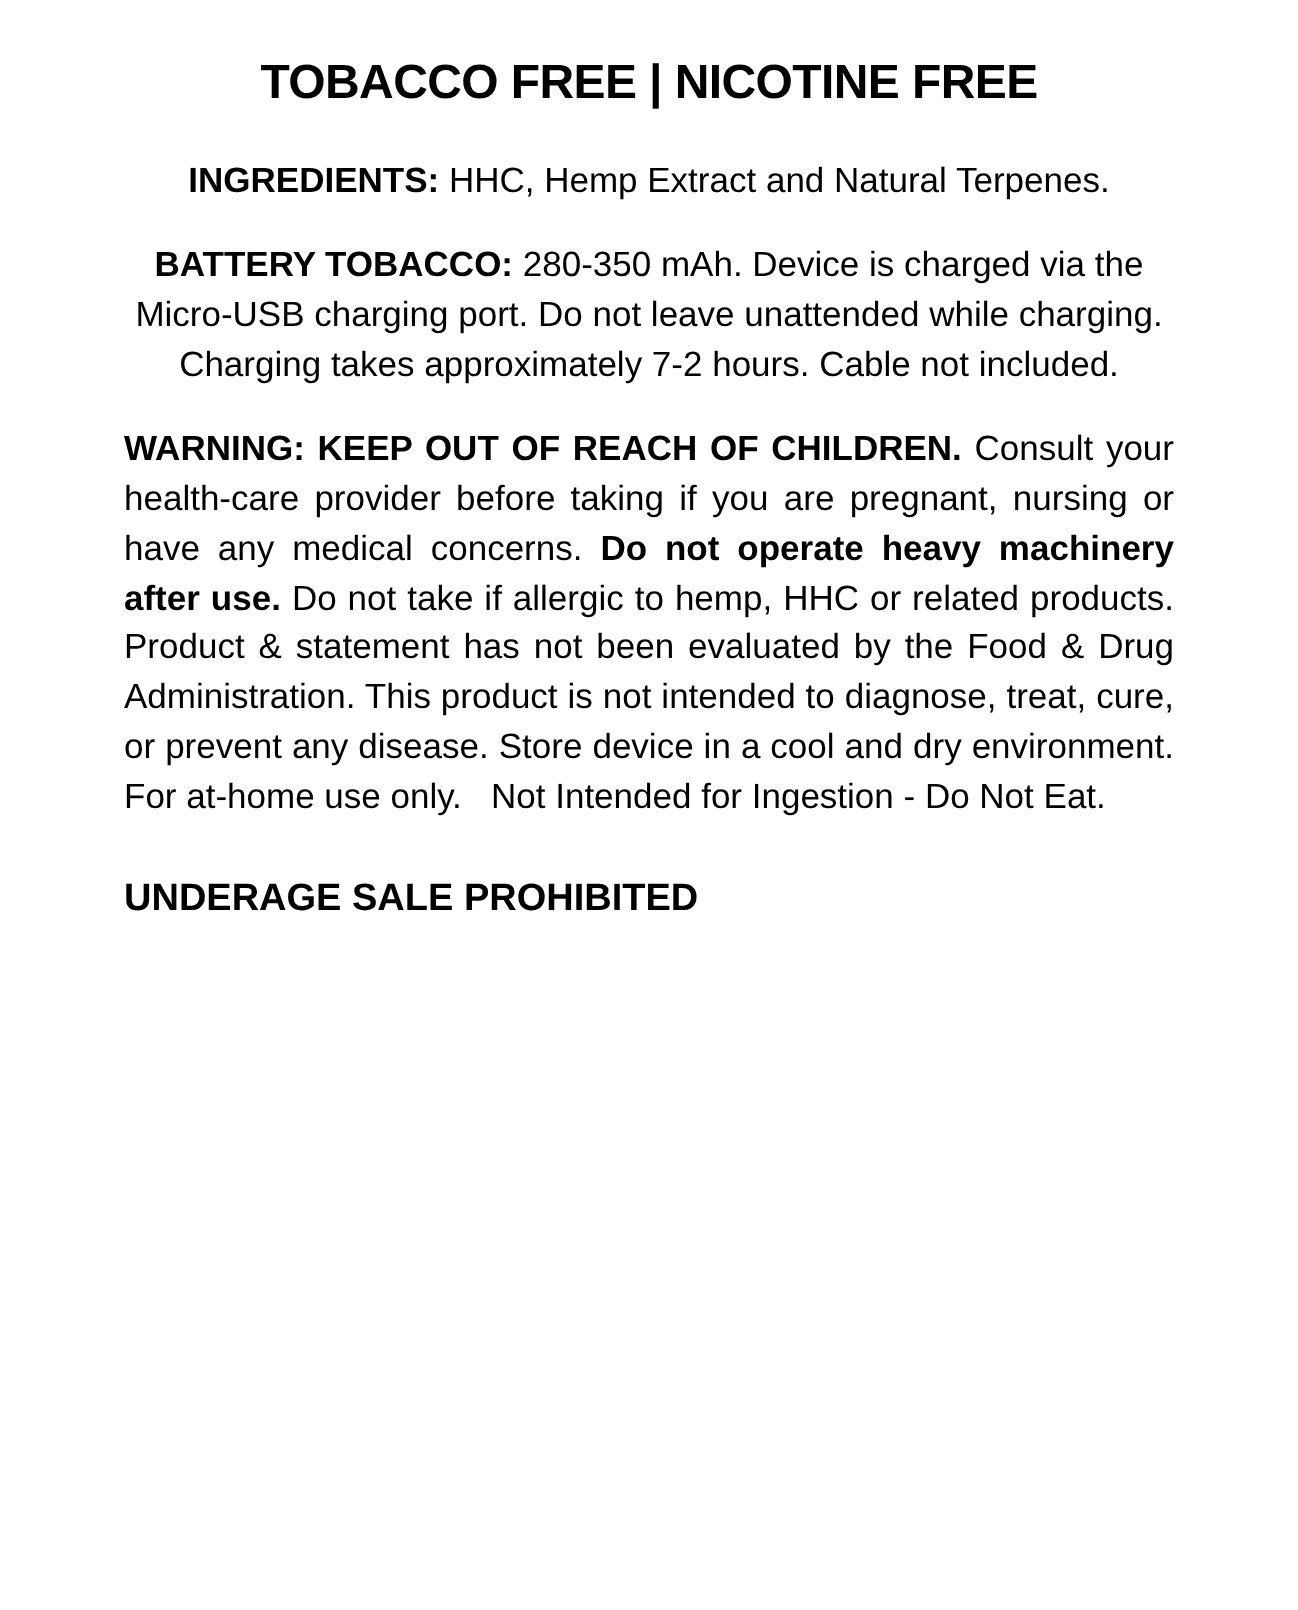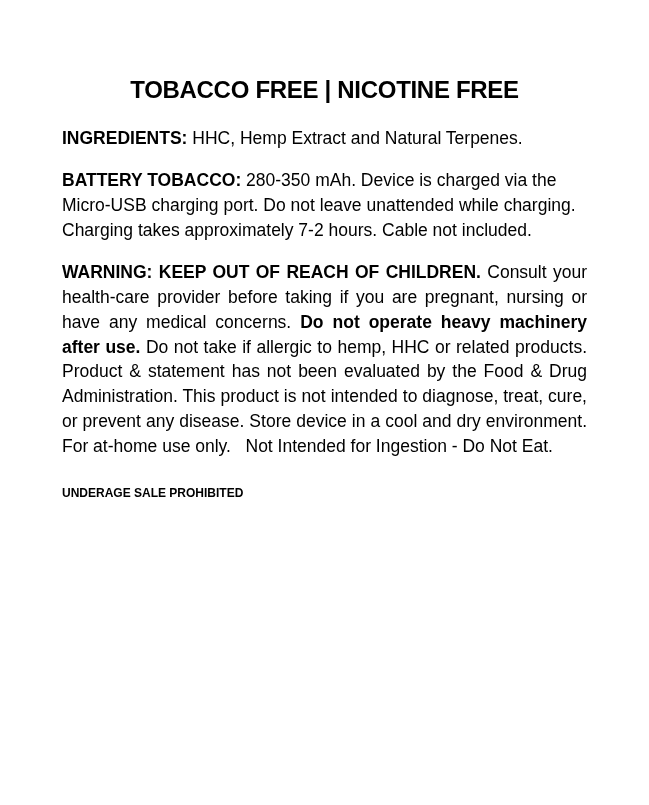--- a/index.html
+++ b/index.html
@@ -11,44 +11,44 @@
     height: 805px;
     background: #ffffff;
     font-family: "Liberation Sans", sans-serif;
     color: #000000;
     overflow: hidden;
   }
   .page {
     box-sizing: border-box;
     width: 649px;
     height: 805px;
-    padding: 68px 62px 0 62px;
+    padding: 20px 62px 0 62px;
   }
   .title {
     text-align: center;
     font-size: 24px;
     font-weight: bold;
     letter-spacing: -0.3px;
     margin: 8px 0 22px 0;
     line-height: 1.15;
   }
   .block {
     font-size: 17.5px;
     line-height: 1.42;
     margin-bottom: 17px;
-    text-align: left;
+    text-align: center;
   }
   .block.justified {
     text-align: justify;
   }
   .lbl {
     font-weight: bold;
   }
   .footer-note {
-    font-size: 12px;
+    font-size: 19px;
     font-weight: bold;
     margin-top: 26px;
     line-height: 1.4;
   }
   .nowrap-space {
     white-space: pre-wrap;
   }
 </style>
 </head>
 <body>

